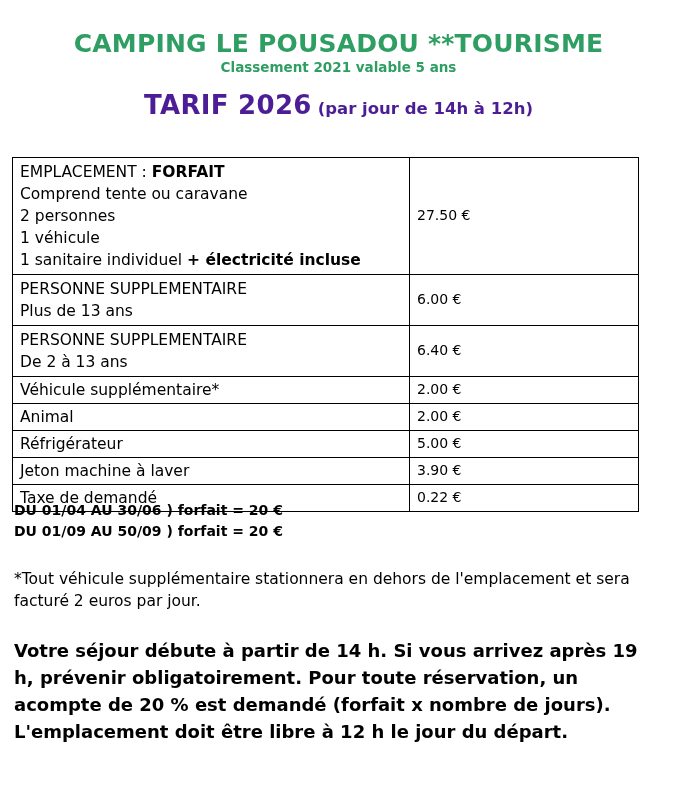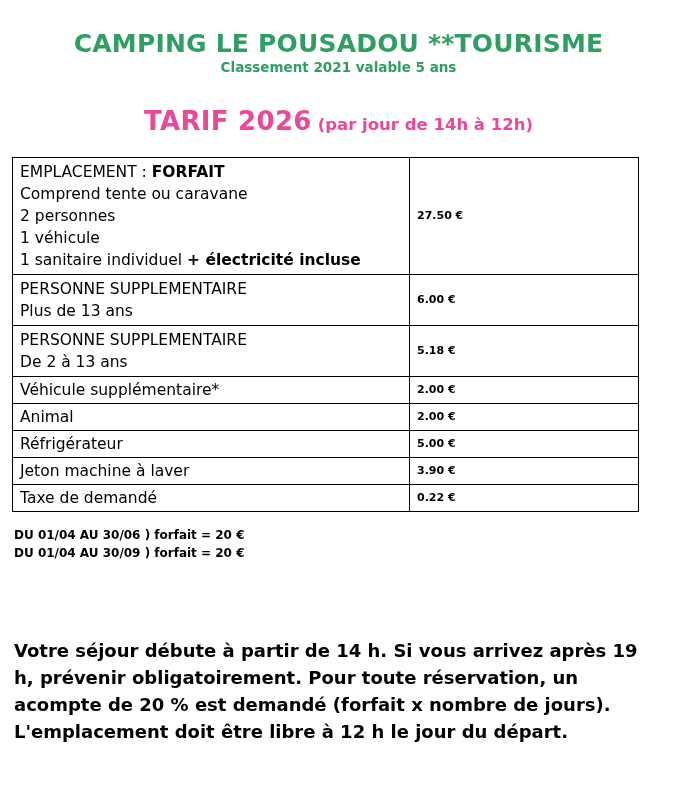--- a/index.html
+++ b/index.html
@@ -35,22 +35,22 @@
     line-height: 1.1;
     white-space: nowrap;
   }
   .subtitle {
     color: #2e9e62;
     font-weight: bold;
     font-size: 13.5px;
     line-height: 1.35;
   }
   .tarif-line {
-    margin-top: 30px;
-    color: #ec4899;
+    margin-top: 14px;
+    color: #4c1d95;
     white-space: nowrap;
   }
   .tarif-main {
     font-weight: bold;
     font-size: 26px;
     letter-spacing: 0.3px;
   }
   .tarif-sub {
     font-weight: bold;
     font-size: 16.5px;
@@ -74,33 +74,33 @@
   .col-label { width: 396px; }
   .col-price { width: 228px; }
 
   .cell-label {
     padding: 2px 0 2px 7px;
     font-size: 15.5px;
     line-height: 1.42;
   }
   .cell-price {
     padding: 2px 0 2px 7px;
-    font-size: 11px;
-    font-weight: bold;
+    font-size: 14px;
+    font-weight: normal;
     line-height: 1.42;
   }
   .row-multi .cell-label { padding-top: 3px; padding-bottom: 3px; }
   .bold { font-weight: bold; }
 
   
   .forfait-block {
     position: absolute;
     left: 14px;
-    top: 526px;
-    font-size: 12px;
+    top: 500px;
+    font-size: 14px;
     font-weight: bold;
     line-height: 1.52;
     white-space: nowrap;
   }
   .note-block {
     position: absolute;
     left: 14px;
     top: 568px;
     width: 630px;
     font-size: 15.5px;
@@ -161,21 +161,21 @@
       </tr>
 
       <tr class="row-multi">
         <td class="col-label">
           <div class="cell-label">
             <div>PERSONNE SUPPLEMENTAIRE</div>
             <div>De 2 à 13 ans</div>
           </div>
         </td>
         <td class="col-price">
-          <div class="cell-price">5.18 €</div>
+          <div class="cell-price">6.40 €</div>
         </td>
       </tr>
 
       <tr>
         <td class="col-label">
           <div class="cell-label">Véhicule supplémentaire*</div>
         </td>
         <td class="col-price">
           <div class="cell-price">2.00 €</div>
         </td>
@@ -214,19 +214,20 @@
         </td>
         <td class="col-price">
           <div class="cell-price">0.22 €</div>
         </td>
       </tr>
     </tbody>
   </table>
 
   <div class="forfait-block">
     <div>DU 01/04 AU 30/06 ) forfait = 20 €</div>
-    <div>DU 01/04 AU 30/09 ) forfait = 20 €</div>
+    <div>DU 01/09 AU 50/09 ) forfait = 20 €</div>
   </div>
 
+  <div class="note-block">*Tout véhicule supplémentaire stationnera en dehors de l'emplacement et sera facturé 2 euros par jour.</div>
 
   <div class="stay-block">Votre séjour débute à partir de 14 h. Si vous arrivez après 19 h, prévenir obligatoirement. Pour toute réservation, un acompte de 20 % est demandé (forfait x nombre de jours). L'emplacement doit être libre à 12 h le jour du départ.</div>
 
 </div>
 
 </body></html>

